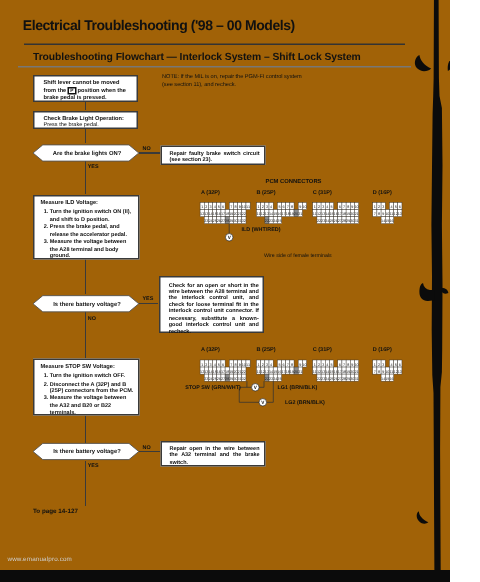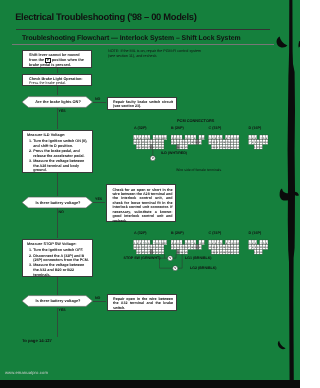--- a/index.html
+++ b/index.html
@@ -1,17 +1,17 @@
 <!DOCTYPE html>
 <html><head>
 <meta charset="utf-8">
 <style>
 html,body{margin:0;padding:0;background:#fff;-webkit-font-smoothing:antialiased;text-rendering:geometricPrecision;}
 body{width:300px;height:388px;font-family:"Liberation Sans",sans-serif;overflow:hidden;position:relative;color:#1a1a1a;}
-#page{position:absolute;left:0;top:0;width:300px;height:388px;background:#15803d;overflow:hidden;}
+#page{position:absolute;left:0;top:0;width:300px;height:388px;background:#a16207;overflow:hidden;}
 .abs{position:absolute;}
 #title{left:15.2px;top:11.6px;font-size:9.35px;font-weight:bold;color:#111;letter-spacing:-0.295px;white-space:nowrap;}
 #rule1{left:16px;top:28.5px;width:254px;height:1.4px;background:#333;}
 #subtitle{left:22px;top:34.5px;font-size:6.9px;font-weight:bold;color:#111;white-space:nowrap;letter-spacing:-0.05px;}
 #rule2{left:12px;top:43.5px;width:262px;height:0.7px;background:#777;}
 .box{position:absolute;box-sizing:border-box;border:0.7px solid #3a3a3a;background:#fff;}
 .btxt{font-size:3.8px;line-height:1.3;color:#111;font-weight:bold;}
 #rep1 .btxt,#rep2 .btxt,#rep3 .btxt{text-align:justify;font-size:3.65px;line-height:1.22;}
 svg{display:block;overflow:visible;}
 #edge{position:absolute;top:0;left:269px;width:36px;height:388px;}

